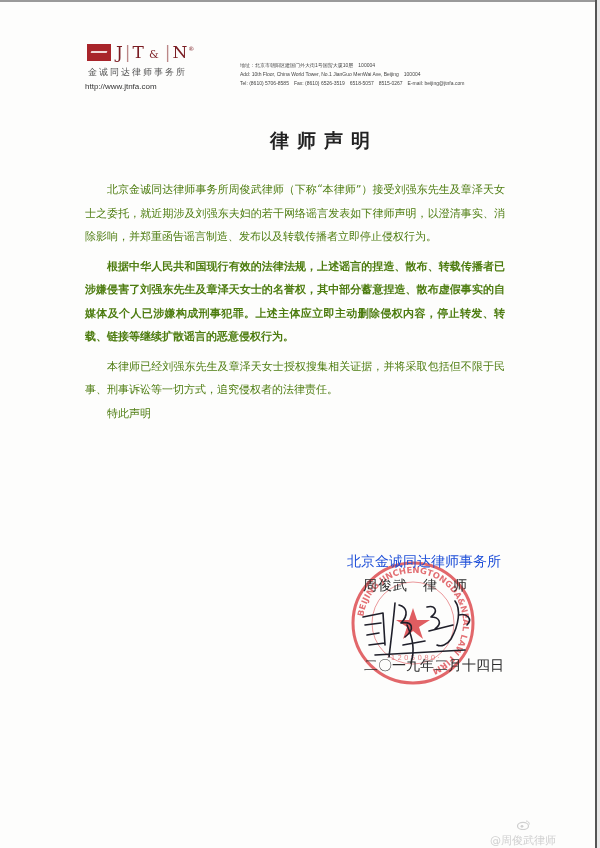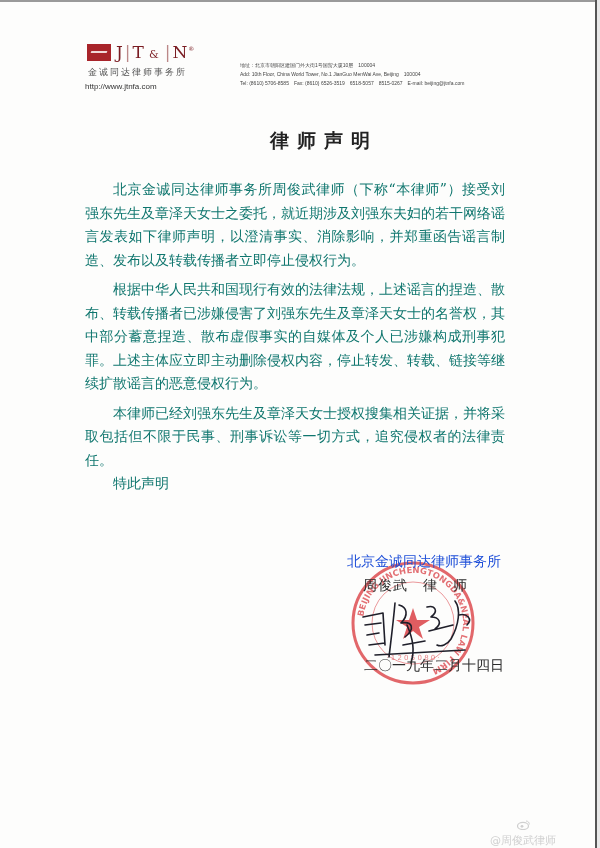--- a/index.html
+++ b/index.html
@@ -26,24 +26,24 @@
 
   .addr { position: absolute; left: 240px; font-family: "Liberation Sans", sans-serif; font-size: 5px; color: #444; white-space: nowrap; }
   .addr1 { top: 62px; } .addr2 { top: 71px; } .addr3 { top: 80px; }
 
   
   .title { position: absolute; left: 0; width: 600px; top: 128px; text-align: center;
     font-family: "DejaVu Sans", sans-serif; font-weight: bold; font-size: 19px; letter-spacing: 8px; color: #222; padding-left: 24px; }
 
   
   .body { position: absolute; left: 85px; top: 178px; width: 420px;
-    font-size: 14px; line-height: 23.5px; color: #0f766e; }
+    font-size: 11px; line-height: 23.5px; color: #4d7c0f; }
   .para { margin: 0 0 6px 0; text-indent: 2em; text-align: justify; }
   .para.p2 { margin-bottom: 12px; }
-  .para.p3 { margin-bottom: 6px; }
+  .para.p3 { margin-bottom: 6px; font-weight: bold; }
   .para.p4 { margin-bottom: 0; }
 
   
   .sig-firm { position: absolute; left: 347px; top: 553px; font-size: 14px; color: #1d4ed8; white-space: nowrap; font-family: Liberation Serif, serif; }
   .sig-name { position: absolute; left: 363px; top: 577px; font-size: 14px; color: #2b2b2b; white-space: nowrap; letter-spacing: 1px; }
   .sig-date { position: absolute; left: 364px; top: 657px; font-size: 14px; color: #2b2b2b; white-space: nowrap; }
 
   .stamp { position: absolute; left: 350px; top: 560px; width: 126px; height: 126px; }
   .signature { position: absolute; left: 355px; top: 595px; width: 130px; height: 70px; }
 

